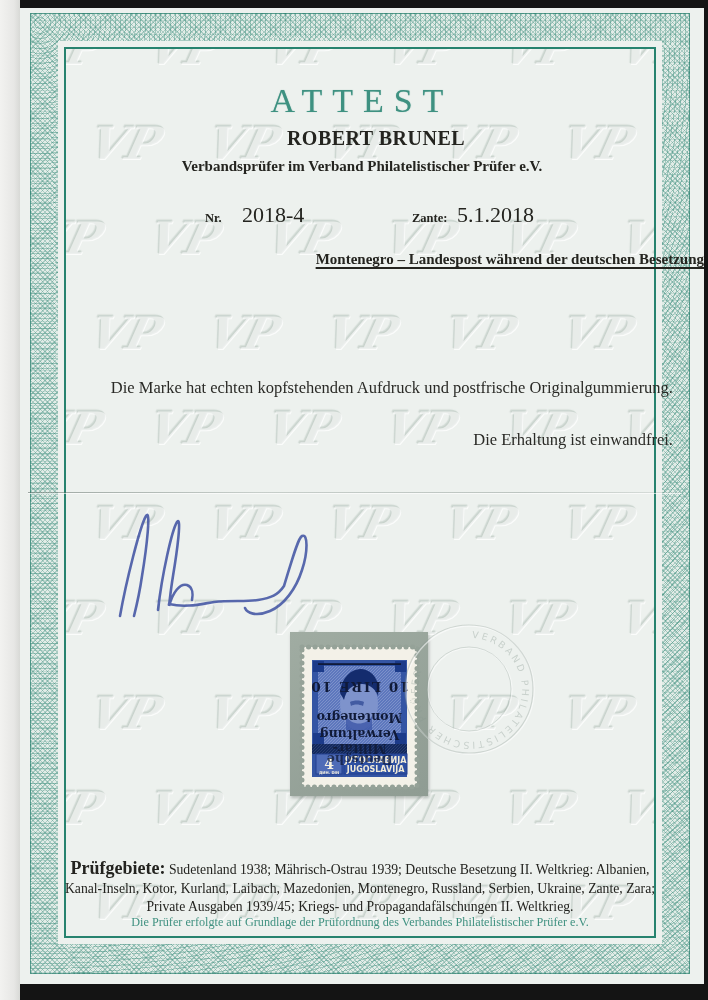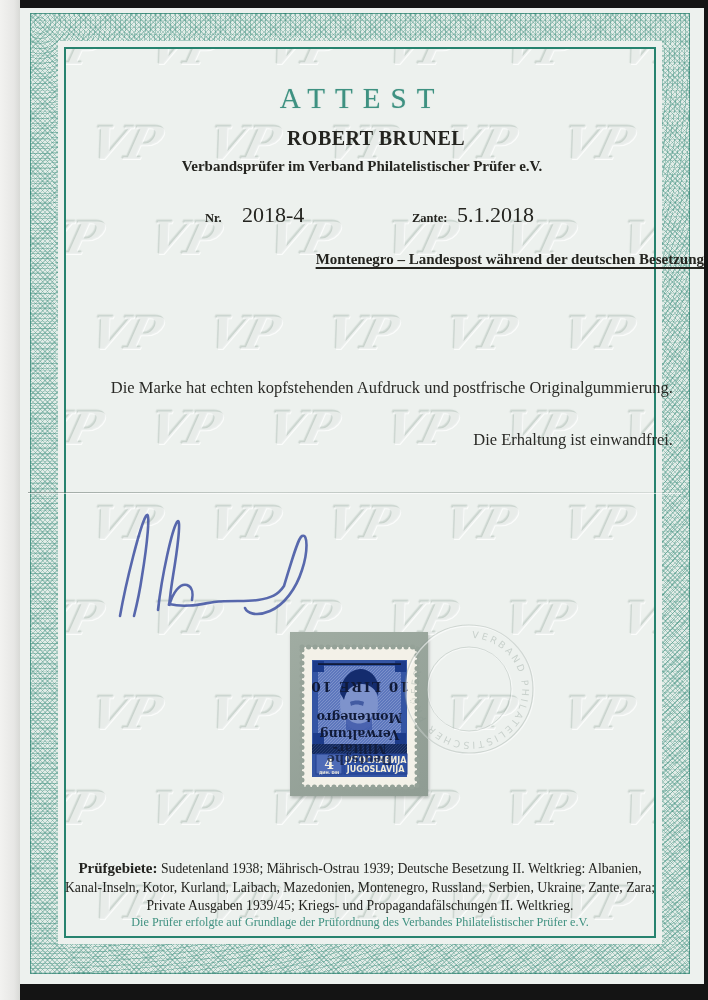--- a/index.html
+++ b/index.html
@@ -24,21 +24,21 @@
 
   
   #wm{position:absolute;left:46px;top:41px;right:50px;bottom:48px;overflow:hidden;z-index:1;}
   .wm-item{position:absolute;font-family:"DejaVu Serif",serif;font-style:italic;font-weight:bold;
     font-size:46px;color:rgba(128,150,140,.10);transform:skewX(-14deg);
     text-shadow:1px 1px 0 rgba(255,255,255,.75),-1px -1px 1px rgba(110,135,125,.22);
     user-select:none;}
 
   
   .tx{position:absolute;z-index:3;color:#24241f;text-align:right;}
-  #attest{left:0;right:0;top:74px;text-align:center;font-size:29px;letter-spacing:10px;
+  #attest{left:0;right:0;top:74px;text-align:center;font-size:34px;letter-spacing:10px;
     color:#3e9181;text-shadow:0 0 1px rgba(62,145,129,.55);}
   #name{left:0;right:0;top:119px;text-align:center;font-size:20px;font-weight:bold;letter-spacing:.5px;padding-left:28px;}
   #role{left:0;right:0;top:150px;text-align:center;font-size:15px;font-weight:bold;}
   #contact{left:0;right:0;top:168px;text-align:center;font-size:13.5px;}
   .mlab{font-size:12.5px;font-weight:bold;}
   .mval{font-size:22px;}
   #nrlab{left:185px;top:203px;} #nrval{left:222px;top:194px;}
   #dtlab{left:392px;top:203px;} #dtval{left:437px;top:194px;}
   #headline{left:16px;right:0;top:243px;font-size:15px;font-weight:bold;}
   #headline span{text-decoration:underline;text-decoration-thickness:1.5px;text-underline-offset:3px;}
@@ -51,21 +51,21 @@
     box-shadow:0 1px 0 rgba(255,255,255,.65);}
 
   #sig{position:absolute;left:80px;top:490px;z-index:3;}
 
   
   #stampcard{position:absolute;left:270px;top:624px;width:138px;height:164px;z-index:3;
     background:linear-gradient(145deg,#a0aca2,#8f9c93);box-shadow:1px 2px 3px rgba(70,80,74,.35);}
   #seal{position:absolute;left:380px;top:612px;z-index:4;opacity:.6;}
 
   #footer{left:44px;right:48px;top:851px;text-align:center;font-size:13.7px;line-height:18.6px;color:#23231f;}
-  #footer b{font-size:15px;}
+  #footer b{font-size:18px;}
   #fnote{left:44px;right:48px;top:907px;text-align:center;font-size:12.2px;color:#3f9180;}
 </style>
 </head>
 <body>
 
 <div id="scan">
   <div id="strip"></div>
 
   <div id="page">
     <div class="band-outer"></div>

